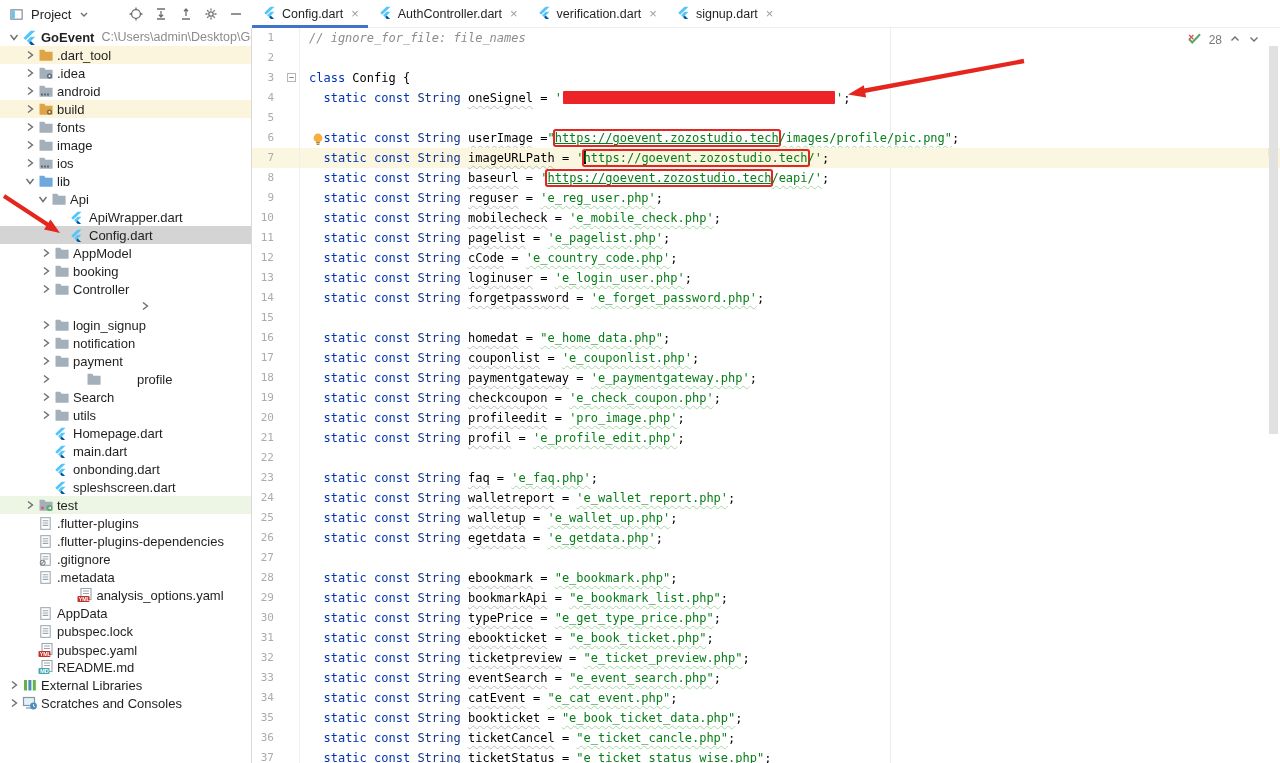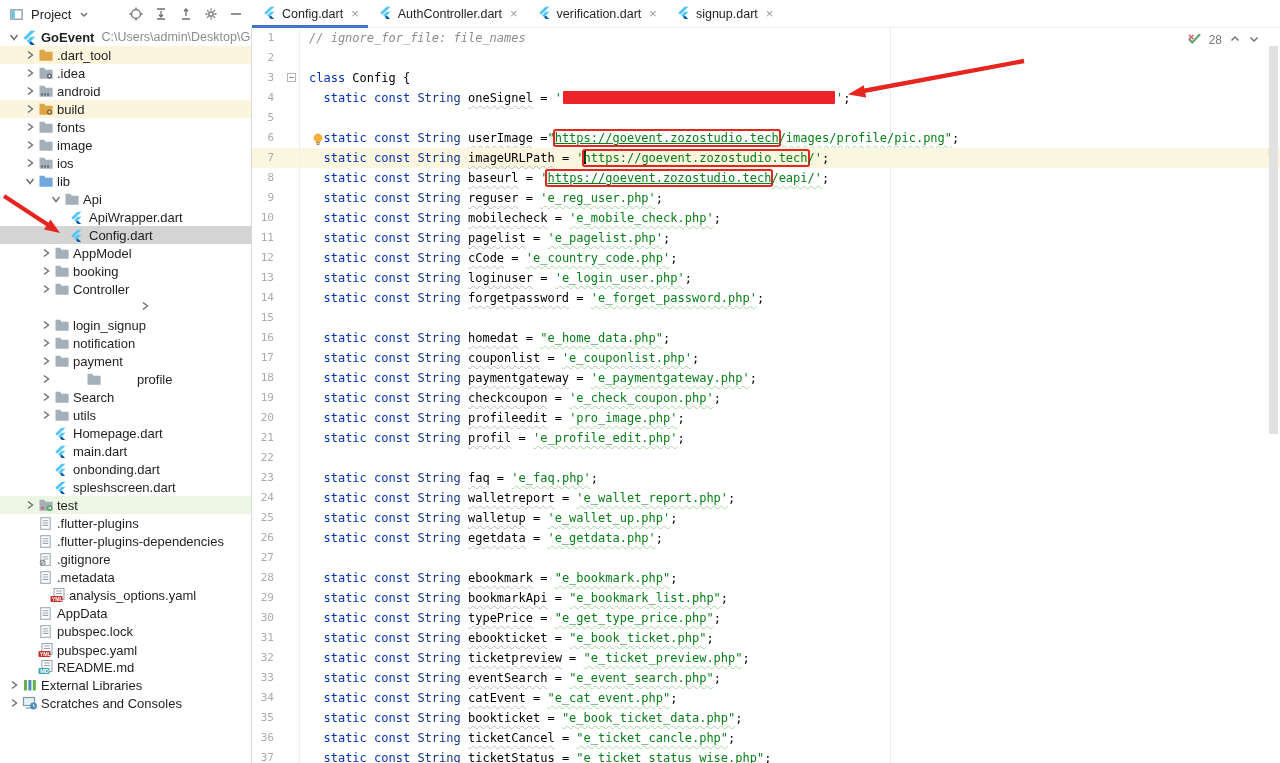--- a/index.html
+++ b/index.html
@@ -274,21 +274,21 @@
             <path d="M3.5 5l3.5 4.5L10.5 5" fill="none" stroke="#6E6E6E" stroke-width="1.4"></path>
           </svg>
         </span>
         <span class="ticon">
           <svg width="16" height="16" viewBox="0 0 16 16">
             <path fill="#6FA8DC" d="M1.5 2.8h4.7l1.4 1.9h7v8.5a.6.6 0 0 1-.6.6H2.1a.6.6 0 0 1-.6-.6z"></path>
           </svg>
         </span>
         <span class="tlabel">lib</span>
       </div>
-      <div class="trow" style="padding-left: 48px;">
+      <div class="trow" style="padding-left: 35px;">
         <span class="chev">
           <svg width="14" height="14" viewBox="0 0 14 14">
             <path d="M3.5 5l3.5 4.5L10.5 5" fill="none" stroke="#6E6E6E" stroke-width="1.4"></path>
           </svg>
         </span>
         <span class="ticon">
           <svg width="16" height="16" viewBox="0 0 16 16">
             <path fill="#A3B0BA" d="M1.5 2.8h4.7l1.4 1.9h7v8.5a.6.6 0 0 1-.6.6H2.1a.6.6 0 0 1-.6-.6z"></path>
           </svg>
         </span>
@@ -541,21 +541,21 @@
       <div class="trow" style="padding-left: 22px;">
         <span class="chev"></span>
         <span class="ticon">
           <svg width="15" height="15" viewBox="0 0 16 16">
             <rect x="3" y="1.8" width="10" height="12.4" fill="#FFF" stroke="#9AA5AE" stroke-width="1.1"></rect>
             <path d="M5 5h6M5 7.5h6M5 10h6" stroke="#9AA5AE" stroke-width="1.1"></path>
           </svg>
         </span>
         <span class="tlabel">.metadata</span>
       </div>
-      <div class="trow" style="padding-left: 34px;">
+      <div class="trow" style="padding-left: 34px; justify-content: center;">
         <span class="chev"></span>
         <span class="ticon">
           <svg width="16" height="16" viewBox="0 0 16 16">
             <rect x="4" y="1.5" width="10" height="11" fill="#FFF" stroke="#9AA5AE" stroke-width="1.1"></rect>
             <path d="M6 4h6M6 6.5h6" stroke="#9AA5AE" stroke-width="1"></path>
             <rect x="0.5" y="9" width="12" height="6" rx="1" fill="#C4302B"></rect>
             <text x="1.7" y="13.8" font-size="5.2" font-weight="bold" fill="#FFF" font-family="sans-serif">YML</text>
           </svg>
         </span>
         <span class="tlabel">analysis_options.yaml</span>

